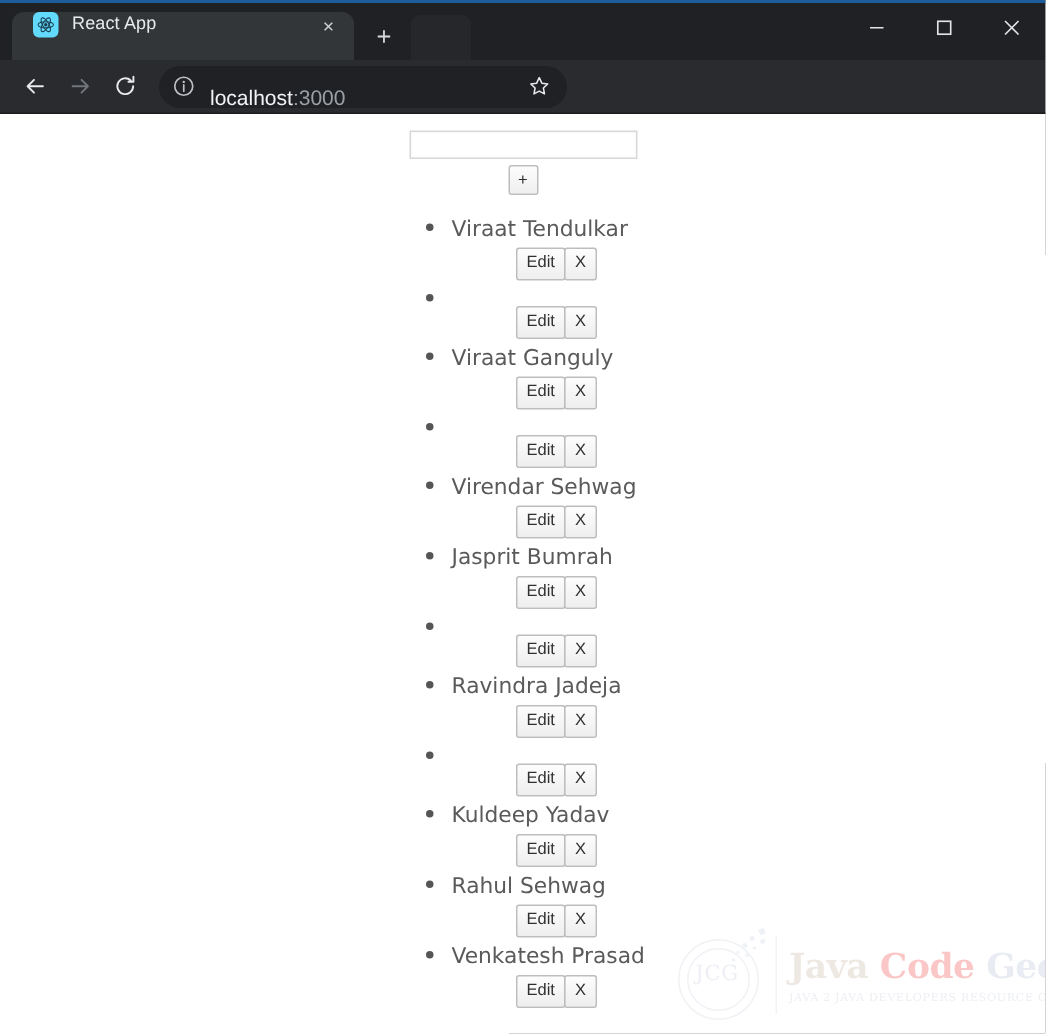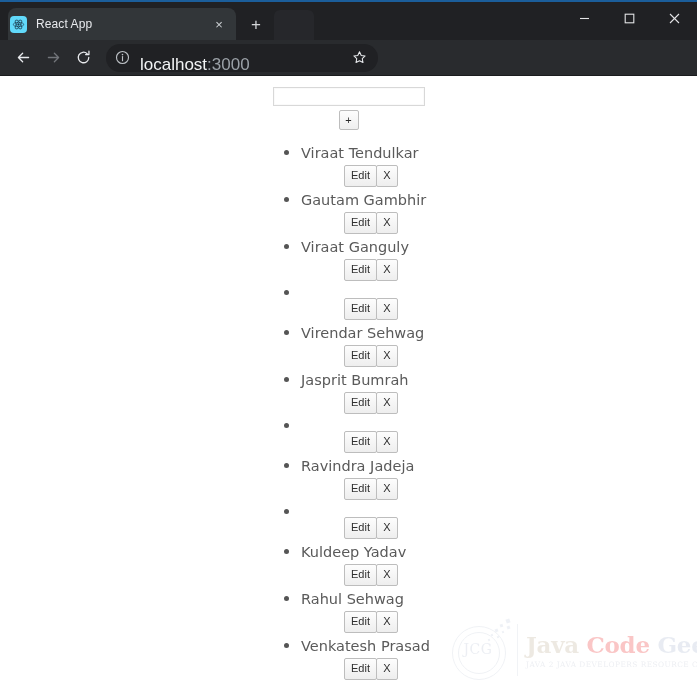--- a/index.html
+++ b/index.html
@@ -38,26 +38,25 @@
   .tabstrip {
     display: flex;
     align-items: flex-end;
     height: 100%;
     padding-left: 8px;
     box-sizing: border-box;
   }
 
   .tab {
     display: flex;
-    align-items: center;
     height: 32px;
     width: 228px;
     background: #323639;
     border-radius: 8px 8px 0 0;
-    padding: 0 8px 0 2px;
+    padding: 0 8px 0 14px;
     box-sizing: border-box;
     position: relative;
   }
 
   .tab-favicon {
     width: 17px;
     height: 17px;
     border-radius: 4px;
     background: #61dafb;
     flex: 0 0 auto;
@@ -176,21 +175,21 @@
     width: 16px;
     height: 16px;
     flex: 0 0 auto;
     margin-right: 9px;
     color: #bdc1c6;
   }
   .info-icon svg { display: block; }
 
   .url {
     flex: 1 1 auto;
-    font-size: 17px;
+    font-size: 14px;
     color: #9aa0a6;
     white-space: nowrap;
     overflow: hidden;
     margin-top: 15px;
   }
   .url .host { color: #f1f3f4; }
 
   .star {
     width: 16px;
     height: 16px;
@@ -472,21 +471,20 @@
         <input class="todo-input" type="text" placeholder="" style="">
         <button class="add-btn">+</button>
       </div>
 
       <ul class="todo-list">
           <li>
             <span class="item-name">Viraat Tendulkar</span>
             <span class="item-actions"><button class="btn btn-edit">Edit</button><button class="btn btn-del">X</button></span>
           </li>
           <li>
-            <span class="item-name">Gautam Gambhir</span>
             <span class="item-actions"><button class="btn btn-edit">Edit</button><button class="btn btn-del">X</button></span>
           </li>
           <li>
             <span class="item-name">Viraat Ganguly</span>
             <span class="item-actions"><button class="btn btn-edit">Edit</button><button class="btn btn-del">X</button></span>
           </li>
           <li>
             <span class="item-actions"><button class="btn btn-edit">Edit</button><button class="btn btn-del">X</button></span>
           </li>
           <li>

